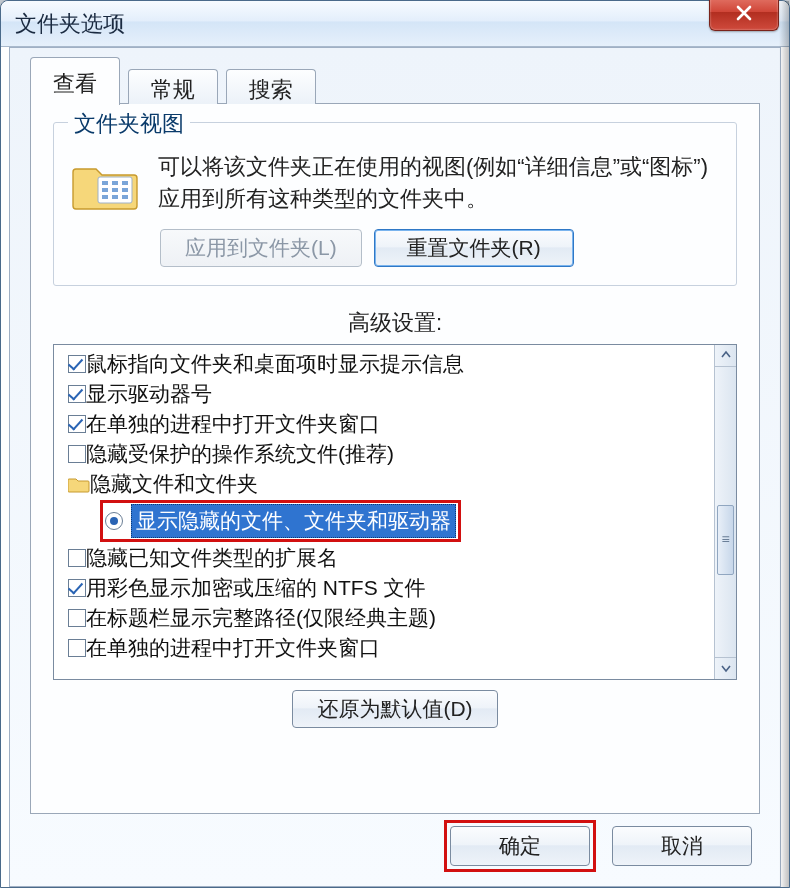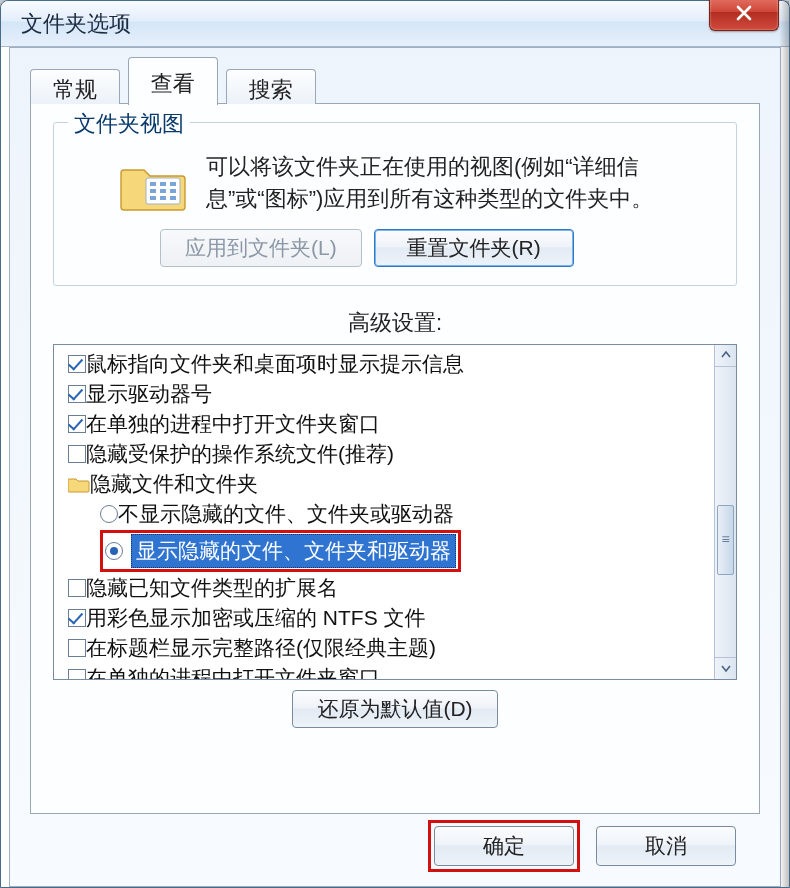--- a/index.html
+++ b/index.html
@@ -32,21 +32,21 @@
 
   
   .titlebar {
     position: relative;
     height: 46px;
     background: linear-gradient(to bottom, #f7fbff 0%, #e3eefb 45%, #d4e5f7 46%, #e6f0fb 100%);
     border-bottom: 1px solid #a9b9cc;
     border-radius: 8px 8px 0 0;
     display: flex;
     align-items: center;
-    padding-left: 20px;
+    padding-left: 14px;
     color: #1a2a40;
     font-size: 22px;
   }
   .titlebar .title-text { user-select: none; }
   .close-btn {
     position: absolute;
     right: 10px; top: -6px;
     width: 70px; height: 36px;
     background: linear-gradient(to bottom, #e57a6d 0%, #d04638 48%, #b22e20 49%, #cf4a3c 100%);
     border: 1px solid #7a231a;
@@ -123,23 +123,22 @@
   .group-title {
     position: absolute;
     top: -14px; left: 14px;
     background: #fdfeff;
     padding: 0 6px;
     color: #093a6a;
     font-size: 22px;
   }
   .folder-row {
     display: flex;
-    align-items: center;
+    align-items: flex-start;
     gap: 18px;
-    margin-left: 48px;
   }
   .folder-icon {
     width: 68px; height: 58px;
     flex: 0 0 auto;
     margin-top: 4px;
   }
   .folder-desc {
     color: #222;
     line-height: 1.45;
     font-size: 22px;
@@ -274,21 +273,21 @@
 
   
   .restore-row {
     text-align: center;
     margin-top: 10px;
   }
 
   
   .dlg-buttons {
     position: absolute;
-    right: 44px; bottom: 14px;
+    right: 28px; bottom: 14px;
     display: flex;
     gap: 16px;
     align-items: center;
   }
   .dlg-buttons .win-btn { min-width: 140px; height: 40px; }
   .btn-highlight {
     position: relative;
     padding: 3px;
     border: 3px solid #d21010;
   }
@@ -305,25 +304,25 @@
     <div class="close-btn" title="Close">
       <svg viewBox="0 0 20 20">
         <path d="M4 4 L16 16 M16 4 L4 16" stroke="#fff" stroke-width="2.6" stroke-linecap="round" fill="none"></path>
       </svg>
     </div>
   </div>
 
   <div class="client">
 
     <div class="tab-strip">
+      <div class="tab active">
+        <span>查看</span>
+      </div>
       <div class="tab">
         <span>常规</span>
-      </div>
-      <div class="tab active">
-        <span>查看</span>
       </div>
       <div class="tab">
         <span>搜索</span>
       </div>
     </div>
 
     <div class="tab-page">
 
       <div class="group">
         <div class="group-title">文件夹视图</div>
@@ -375,24 +374,20 @@
               <span class="checkbox"></span>
               <span>隐藏受保护的操作系统文件(推荐)</span>
             </div>
             <div class="item lvl1">
               <svg class="small-folder" viewBox="0 0 22 18">
                 <path d="M1 4 h7 l2 2 h10 a1 1 0 0 1 1 1 v9 a1 1 0 0 1 -1 1 h-19 a1 1 0 0 1 -1 -1 v-11 a1 1 0 0 1 1 -1 z" fill="#f6d77a" stroke="#c79a2e" stroke-width="1"></path>
               </svg>
               <span>隐藏文件和文件夹</span>
             </div>
             <div class="item lvl2">
-              <span class="radio"></span>
-              <span>不显示隐藏的文件、文件夹或驱动器</span>
-            </div>
-            <div class="item lvl2">
               <span class="highlight-box">
                 <span class="radio checked"></span>
                 <span class="seltext selected-row" style="padding: 2px 4px;">显示隐藏的文件、文件夹和驱动器</span>
               </span>
             </div>
             <div class="item lvl1">
               <span class="checkbox"></span>
               <span>隐藏已知文件类型的扩展名</span>
             </div>
             <div class="item lvl1">

